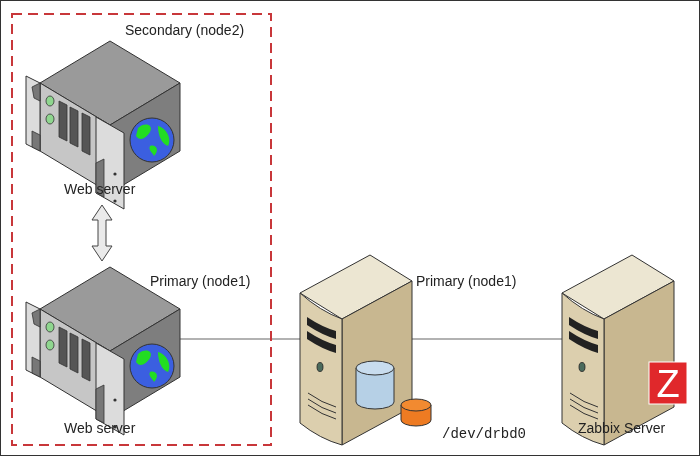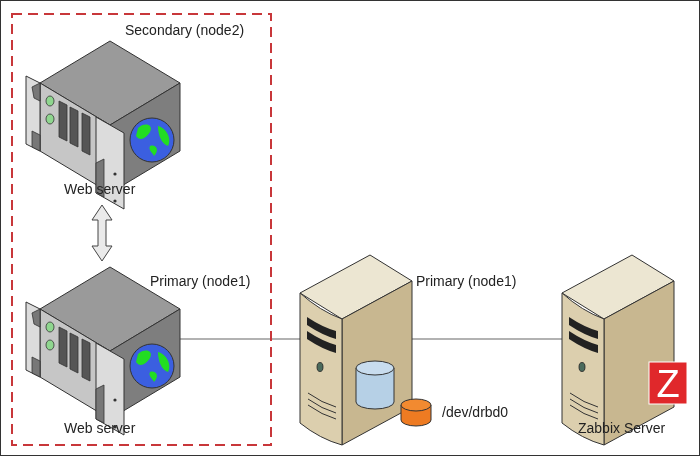--- a/index.html
+++ b/index.html
@@ -103,14 +103,14 @@
     <rect x="649" y="362" width="38" height="42" fill="#e0282b" stroke="#fff" stroke-width="1"></rect>
     <text x="668" y="397" text-anchor="middle" font-family="Liberation Sans, sans-serif" font-size="38" fill="#fff">Z</text>
   </g>
 </svg>
 
 <div class="lbl" style="left:110px;top:22px;margin-left:15px;">Secondary (node2)</div>
 <div class="lbl" style="left:64px;top:181px;">Web server</div>
 <div class="lbl" style="left:150px;top:273px;">Primary (node1)</div>
 <div class="lbl" style="left:64px;top:420px;">Web server</div>
 <div class="lbl" style="left:416px;top:273px;">Primary (node1)</div>
-<div class="lbl" style="left:442px;top:404px;">/dev/drbd0</div>
+<div class="lbl" style="left:442px;top:426px;font-family:Liberation Mono, monospace;">/dev/drbd0</div>
 <div class="lbl" style="left:578px;top:420px;text-align:center;">Zabbix Server</div>
 
 </body></html>

